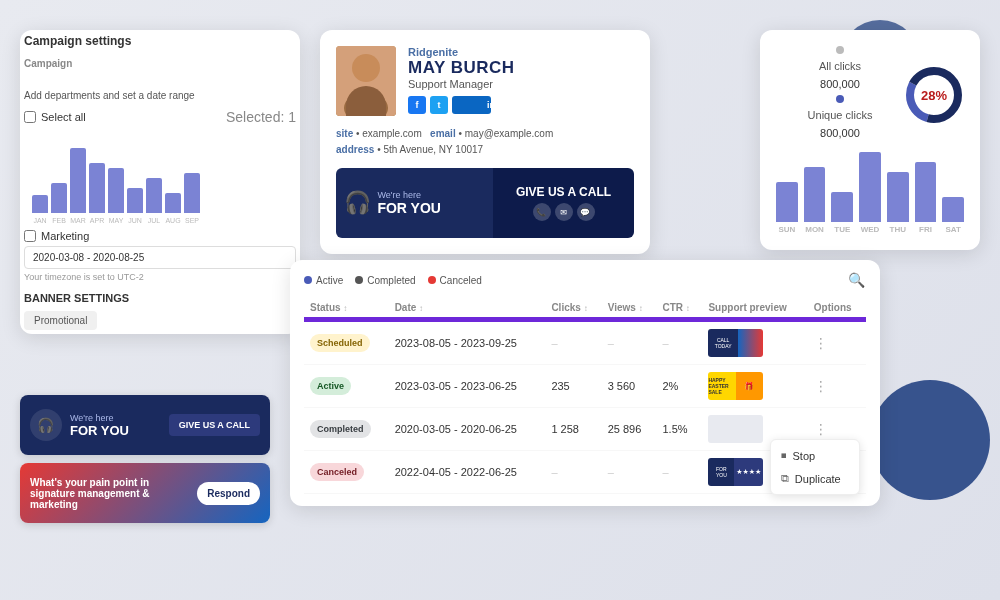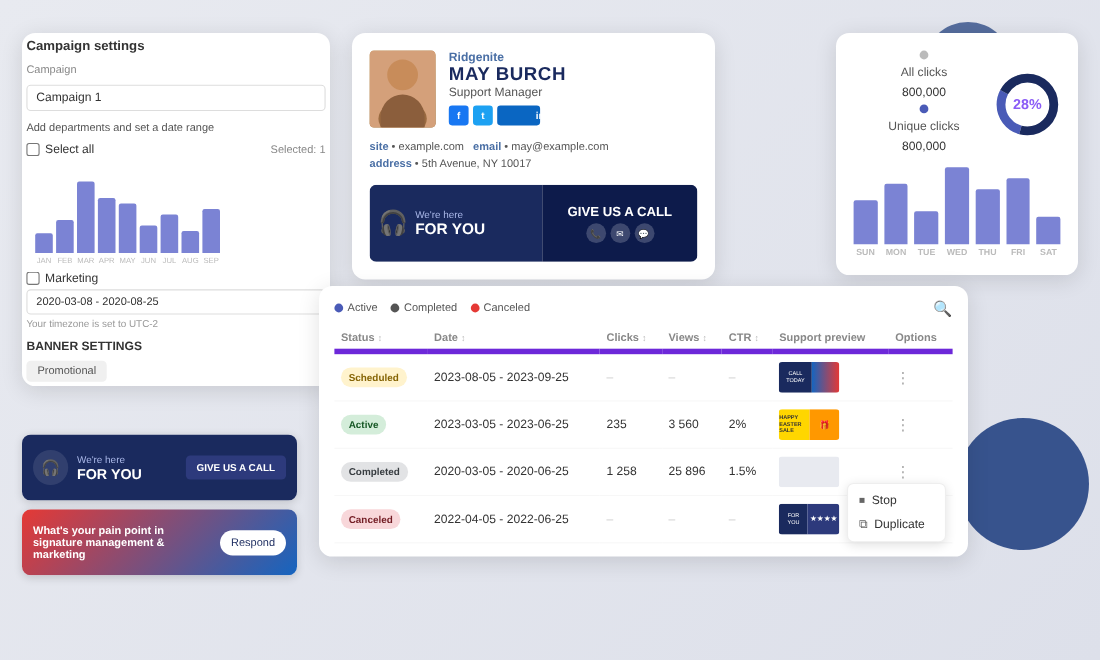--- a/index.html
+++ b/index.html
@@ -55,21 +55,22 @@
     }
     .card-campaign h3 {
       font-size: 12px;
       font-weight: 700;
       color: #333;
       margin-bottom: 10px;
     }
     .form-label {
       font-size: 10px;
       color: #888;
-      margin-bottom: 8px;
+      margin-bottom: 21px;
+      font-weight: bold;
     }
     .form-input {
       width: 100%;
       border: 1px solid #ddd;
       border-radius: 4px;
       padding: 5px 8px;
       font-size: 11px;
       color: #333;
       margin-bottom: 10px;
     }
@@ -89,21 +90,21 @@
       align-items: center;
       font-size: 11px;
       color: #333;
       gap: 5px;
     }
     .checkbox-row input[type=checkbox] {
       width: 12px;
       height: 12px;
     }
     .selected-badge {
-      font-size: 10px;
+      font-size: 14px;
       color: #888;
     }
     .tag-clicks {
       font-size: 9px;
       background: #e0e4f7;
       color: #4a5bb7;
       border-radius: 10px;
       padding: 1px 6px;
       margin-right: 3px;
     }
@@ -236,21 +237,21 @@
     .banner-respond-text {
       color: white;
       font-size: 10px;
       font-weight: 600;
       flex: 1;
     }
     .banner-respond-btn {
       background: #fff;
       color: #1a2a5e;
       font-size: 10px;
-      font-weight: 400;
+      font-weight: 700;
       padding: 6px 10px;
       border-radius: 20px;
     }
 
     
     .card-profile {
       position: absolute;
       left: 320px;
       top: 30px;
       width: 330px;
@@ -415,21 +416,21 @@
       width: 60px;
       height: 60px;
     }
     .donut-pct {
       position: absolute;
       top: 50%;
       left: 50%;
       transform: translate(-50%, -50%);
       font-size: 13px;
       font-weight: 700;
-      color: #8b5cf6;
+      color: #b91c1c;
     }
     .stats-chart {
       height: 70px;
       display: flex;
       align-items: flex-end;
       gap: 6px;
       margin-top: 8px;
     }
     .stats-bar {
       background: #7b83d4;
@@ -594,21 +595,20 @@
 <body>
 
 <div class="scene">
 
   <div class="deco-circle-blue"></div>
   <div class="deco-circle-blue2"></div>
 
   <div class="card-campaign">
     <h3>Campaign settings</h3>
     <div class="form-label">Campaign</div>
-    <input class="form-input" type="text" value="Campaign 1" style="">
     <div class="section-label">Add departments and set a date range</div>
 
     <div class="checkbox-row">
       <label>
         <input type="checkbox" style="">
         <span>Select all</span>
       </label>
       <span class="selected-badge">Selected: 1</span>
     </div>
 

